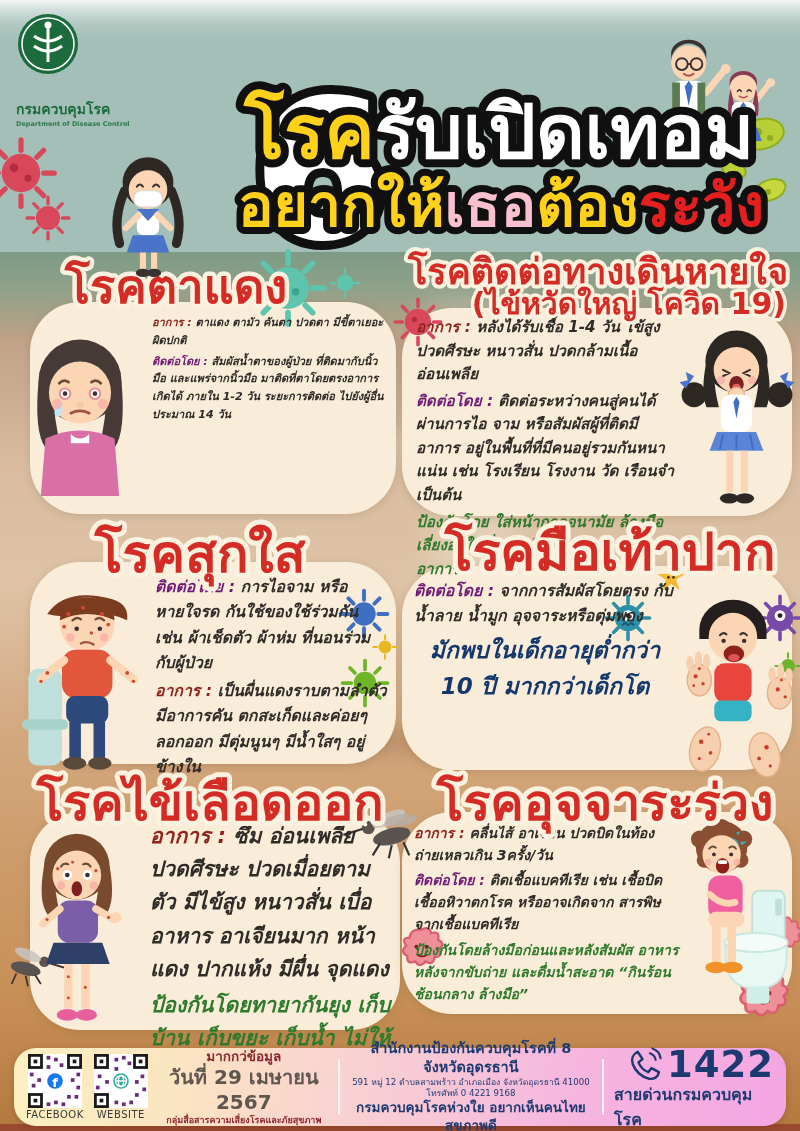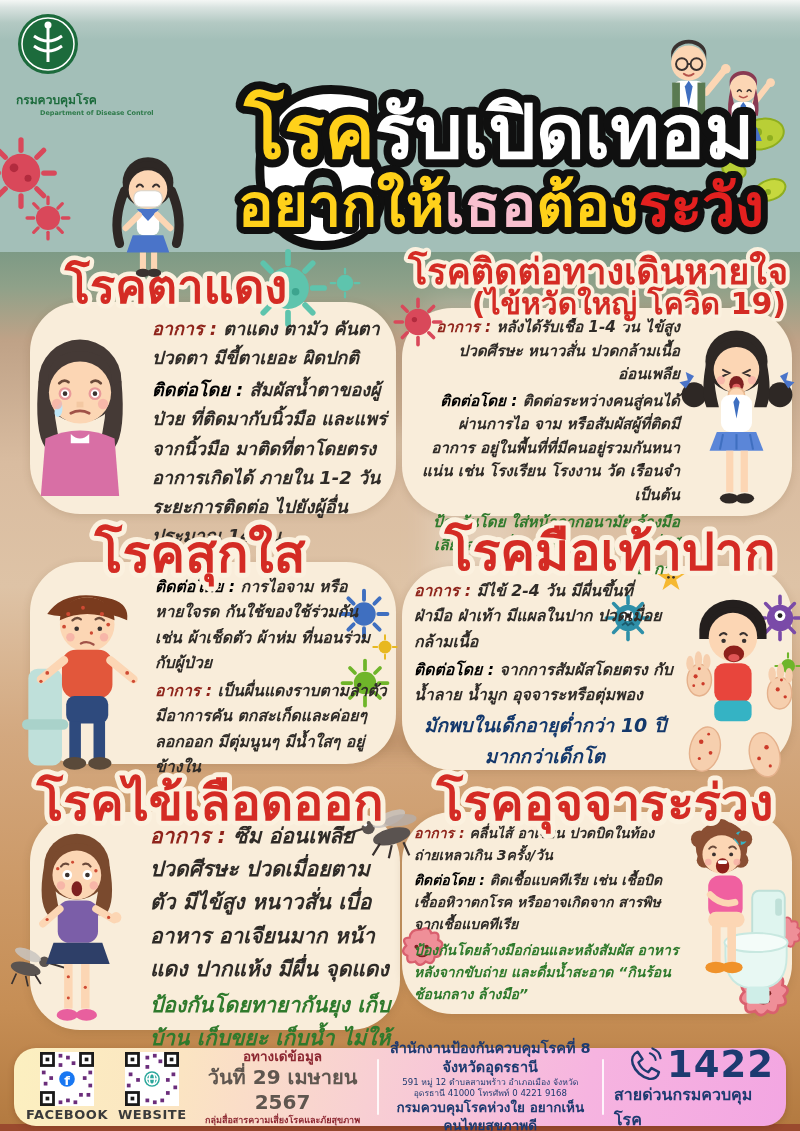--- a/index.html
+++ b/index.html
@@ -17,45 +17,45 @@
   .bg-blur1{left:430px;top:300px;width:90px;height:420px;background:rgba(255,255,250,.22);filter:blur(14px);}
   .bg-blur2{left:60px;top:430px;width:680px;height:26px;background:rgba(255,255,245,.18);filter:blur(10px);}
   .bg-blur3{left:120px;top:730px;width:560px;height:22px;background:rgba(120,70,40,.25);filter:blur(10px);}
   .bg-strip-bottom{left:0;top:1124px;width:800px;height:7px;background:#9a4a2e;}
 
   
   .card{position:absolute;background:#f9edda;border-radius:50px;box-shadow:0 2px 8px rgba(90,60,30,.15);z-index:2;}
   .card-text{position:absolute;z-index:4;font-weight:700;font-style:italic;color:#2f2b27;}
   .card-text p{margin:0 0 3px 0;}
   .lbl-sym{color:#8f241b;}
-  .lbl-tr{color:#000000;}
+  .lbl-tr{color:#701a75;}
   .prev{color:#2f7a2c;}
-  .note{color:#14386b;text-align:center;font-size:19px;margin-top:3px;}
+  .note{color:#14386b;text-align:center;font-size:23px;margin-top:3px;}
 
   .deco{position:absolute;z-index:3;}
   .char{position:absolute;z-index:4;}
   .sec-title{position:absolute;z-index:5;}
 
   
   .logo-box{left:16px;top:12px;width:150px;z-index:6;text-align:left;}
-  .logo-org{color:#1c6b3c;font-weight:800;font-size:12px;margin-top:10px;}
-  .logo-org-en{color:#2e7a4a;font-size:6.5px;font-weight:700;margin-left:24px;}
+  .logo-org{color:#1c6b3c;font-weight:800;font-size:14px;margin-top:18px;}
+  .logo-org-en{color:#2e7a4a;font-size:6.5px;font-weight:700;}
 
   
   .source-line{left:340px;top:1019px;width:440px;text-align:center;z-index:5;
     font-size:17px;font-weight:800;font-style:italic;color:#33261c;
     text-shadow:-1px -1px 0 #fff,1px -1px 0 #fff,-1px 1px 0 #fff,1px 1px 0 #fff;}
 
   
   .footer{left:14px;top:1048px;width:772px;height:78px;border-radius:22px;z-index:6;
     background:linear-gradient(100deg,#fcf0c0 0%,#fbe4c2 22%,#f8cfd3 46%,#f6b4e0 74%,#f3a6e2 100%);
     display:flex;align-items:center;padding:0 12px;box-sizing:border-box;box-shadow:0 2px 6px rgba(90,40,20,.25);}
   .qr-group{display:flex;gap:10px;margin-right:12px;}
   .qr-item{display:flex;flex-direction:column;align-items:center;}
-  .qr-label{font-size:13px;font-weight:700;color:#3a3a3a;letter-spacing:.5px;margin-top:1px;}
+  .qr-label{font-size:10px;font-weight:400;color:#3a3a3a;letter-spacing:.5px;margin-top:1px;}
   .pub{width:168px;text-align:center;line-height:1.25;}
   .pub-t{color:#8c2630;font-weight:800;font-size:13.5px;}
   .pub-d{color:#5f564f;font-weight:700;font-size:20px;}
   .pub-g{color:#8c2630;font-weight:700;font-size:9px;}
   .vdiv{width:2px;height:56px;background:rgba(255,255,255,.85);border-radius:2px;margin:0 10px;}
   .office{flex:1;text-align:center;color:#1d3a70;line-height:1.3;}
   .office-n{font-weight:800;font-size:14.5px;}
   .office-a{font-weight:400;font-size:8.6px;}
   .office-s{font-weight:800;font-size:13.5px;}
   .hotline{width:160px;display:flex;flex-direction:column;align-items:flex-end;}
@@ -229,21 +229,21 @@
       <circle cx="73" cy="57" r="2" fill="#3a3230"></circle>
     <path d="M44,64 q2,8 -1,12 q-3,3 -5,-1 q-1,-4 3,-8 z" fill="#bfe6f7"></path>
     <circle cx="40" cy="66" r="4.5" fill="#f6b0a6" opacity=".8"></circle>
       <circle cx="80" cy="66" r="4.5" fill="#f6b0a6" opacity=".8"></circle>
     <rect x="57" y="64" width="6" height="5" fill="#f3c8a2"></rect>
     <path d="M52,74 q8,-4 16,0" stroke="#a05248" stroke-width="2.4" fill="none" stroke-linecap="round"></path>
     <path d="M30,96 q30,-14 60,0 l4,50 -68,0 z" fill="#d86fa5"></path>
     <path d="M52,92 q8,8 16,0 l0,8 -16,0 z" fill="#fff"></path>
   </svg>
 
-  <div class="card-text" style="left:152px;top:314px;width:236px;font-size:18px;line-height:1.62;">
+  <div class="card-text" style="left:152px;top:314px;width:236px;font-size:11px;line-height:1.62;">
     <p><span class="lbl-sym">อาการ :</span> <span>ตาแดง ตามัว คันตา ปวดตา มีขี้ตาเยอะ ผิดปกติ</span></p>
     <p><span class="lbl-tr">ติดต่อโดย :</span> <span>สัมผัสน้ำตาของผู้ป่วย ที่ติดมากับนิ้วมือ และแพร่จากนิ้วมือ มาติดที่ตาโดยตรงอาการเกิดได้ ภายใน 1-2 วัน ระยะการติดต่อ ไปยังผู้อื่นประมาณ 14 วัน</span></p>
   </div>
 
   <svg class="sec-title" style="left:402px;top:248px;" width="392" height="46" viewBox="0 0 392 46">
     <text x="196" y="36" text-anchor="middle" font-size="36" font-weight="900" stroke="#fbf1df" stroke-width="8" stroke-linejoin="round" paint-order="stroke" fill="#d42b24">โรคติดต่อทางเดินหายใจ</text>
   </svg>
   <svg class="sec-title" style="left:470px;top:284px;" width="322" height="40" viewBox="0 0 322 40">
     <text x="316" y="30" text-anchor="end" font-size="30" font-weight="900" stroke="#fbf1df" stroke-width="7" stroke-linejoin="round" paint-order="stroke" fill="#d42b24">(ไข้หวัดใหญ่ โควิด 19)</text>
   </svg>
@@ -283,21 +283,21 @@
     <path d="M38,112 L76,112 L83,130 L31,130 Z" fill="#5b86d8"></path>
     <line x1="44" y1="114" x2="41" y2="129" stroke="#3f6fc0" stroke-width="2"></line>
     <line x1="57" y1="114" x2="57" y2="129" stroke="#3f6fc0" stroke-width="2"></line>
     <line x1="70" y1="114" x2="73" y2="129" stroke="#3f6fc0" stroke-width="2"></line>
     <rect x="47" y="130" width="7" height="40" fill="#fcd6b4"></rect>
       <rect x="61" y="130" width="7" height="40" fill="#fcd6b4"></rect>
     <ellipse cx="50" cy="176" rx="9" ry="5" fill="#2e2825"></ellipse>
       <ellipse cx="65" cy="176" rx="9" ry="5" fill="#2e2825"></ellipse>
   </svg>
 
-  <div class="card-text" style="left:416px;top:316px;width:264px;font-size:15.2px;line-height:1.55;text-align:right;">
+  <div class="card-text" style="left:416px;top:316px;width:264px;font-size:15.2px;line-height:1.55;">
     <p><span class="lbl-sym">อาการ :</span> <span>หลังได้รับเชื้อ 1-4 วัน ไข้สูง ปวดศีรษะ หนาวสั่น ปวดกล้ามเนื้อ อ่อนเพลีย</span></p>
     <p><span class="lbl-tr">ติดต่อโดย :</span> <span>ติดต่อระหว่างคนสู่คนได้ ผ่านการไอ จาม หรือสัมผัสผู้ที่ติดมีอาการ อยู่ในพื้นที่ที่มีคนอยู่รวมกันหนาแน่น เช่น โรงเรียน โรงงาน วัด เรือนจำ เป็นต้น</span></p>
     <p class="prev">ป้องกันโดย ใส่หน้ากากอนามัย ล้างมือ เลี่ยงอยู่ในที่คนหมู่มาก หยุดเรียนเมื่อมีอาการ</p>
   </div>
 
   <svg class="sec-title" style="left:55px;top:522px;" width="290" height="66" viewBox="0 0 290 66">
     <text x="145" y="50" text-anchor="middle" font-size="52" font-weight="900" stroke="#fbf1df" stroke-width="10" stroke-linejoin="round" paint-order="stroke" fill="#d42b24">โรคสุกใส</text>
   </svg>
   <div class="card" style="left:30px;top:562px;width:366px;height:202px;"></div>
 
@@ -476,21 +476,20 @@
       <ellipse cx="18" cy="26" rx="16" ry="24" fill="#f6cfae" stroke="#e5b18c" stroke-width="1.5" transform="rotate(-14 18 26)"></ellipse>
       <g fill="#cc3b2a">
           <circle cx="20" cy="18" r="2.4"></circle>
           <circle cx="12" cy="30" r="2"></circle>
           <circle cx="24" cy="38" r="1.7"></circle>
         </g>
     </g>
   </svg>
 
   <div class="card-text" style="left:414px;top:578px;width:262px;font-size:15.8px;line-height:1.6;">
-    <p><span class="lbl-sym">อาการ :</span> <span>มีไข้ 2-4 วัน มีผื่นขึ้นที่ ฝ่ามือ ฝ่าเท้า มีแผลในปาก ปวดเมื่อยกล้ามเนื้อ</span></p>
     <p><span class="lbl-tr">ติดต่อโดย :</span> <span>จากการสัมผัสโดยตรง กับน้ำลาย น้ำมูก อุจจาระหรือตุ่มพอง</span></p>
     <p class="note">มักพบในเด็กอายุต่ำกว่า 10 ปี มากกว่าเด็กโต</p>
   </div>
 
   <svg class="sec-title" style="left:34px;top:770px;" width="352" height="66" viewBox="0 0 352 66">
     <text x="176" y="50" text-anchor="middle" font-size="50" font-weight="900" stroke="#fbf1df" stroke-width="10" stroke-linejoin="round" paint-order="stroke" fill="#d42b24">โรคไข้เลือดออก</text>
   </svg>
 
   <svg class="deco" style="left:336px;top:798px;" width="88" height="62" viewBox="0 0 60 42">
     <ellipse cx="38" cy="26" rx="13" ry="5.5" fill="#5a5350" transform="rotate(-14 38 26)"></ellipse>
@@ -698,21 +697,21 @@
             <circle cx="14.5" cy="14.5" r="3"></circle>
             <ellipse cx="14.5" cy="14.5" rx="1.4" ry="3"></ellipse>
             <line x1="11.5" y1="14.5" x2="17.5" y2="14.5"></line>
           </g>
         </svg>
         <div class="qr-label">WEBSITE</div>
       </div>
     </div>
 
     <div class="pub">
-      <div class="pub-t">อทางเด่ข้อมูล</div>
+      <div class="pub-t">มากกว่ข้อมูล</div>
       <div class="pub-d">วันที่ 29 เมษายน 2567</div>
       <div class="pub-g">กลุ่มสื่อสารความเสี่ยงโรคและภัยสุขภาพ</div>
     </div>
 
     <div class="vdiv"></div>
 
     <div class="office">
       <div class="office-n">สำนักงานป้องกันควบคุมโรคที่ 8 จังหวัดอุดรธานี</div>
       <div class="office-a">591 หมู่ 12 ตำบลสามพร้าว อำเภอเมือง จังหวัดอุดรธานี 41000 โทรศัพท์ 0 4221 9168</div>
       <div class="office-s">กรมควบคุมโรคห่วงใย อยากเห็นคนไทยสุขภาพดี</div>

